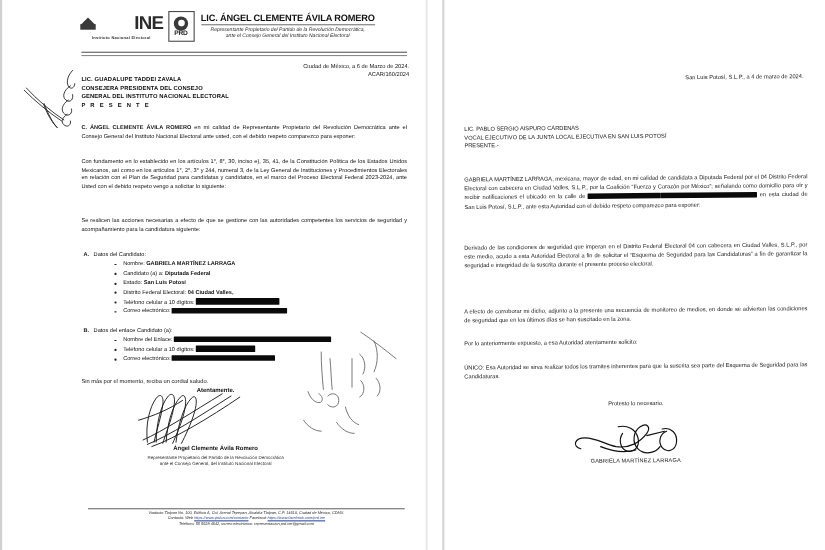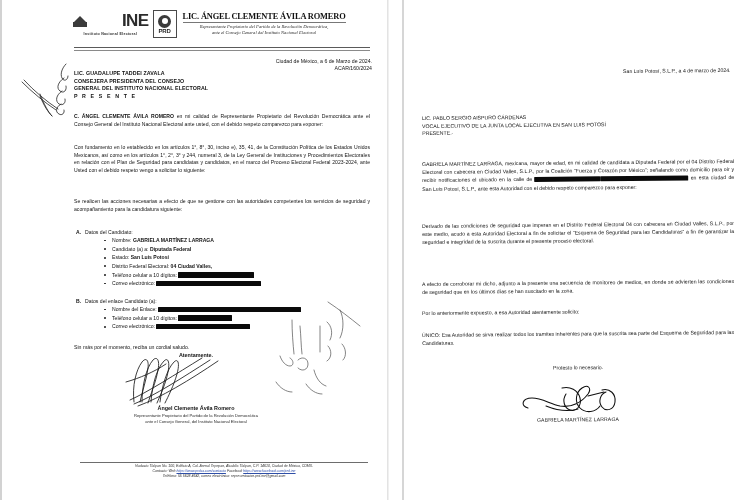--- a/index.html
+++ b/index.html
@@ -99,21 +99,21 @@
     margin-top:1px;
   }
   .prd-sun:before{
     content:"";position:absolute;left:3.5px;top:3.5px;
     width:6px;height:6px;border-radius:50%;background:#fff;
   }
   .prd-word{
     font-size:6px;font-weight:bold;color:#1d1d1d;
     letter-spacing:-.2px;line-height:7px;
   }
-  .lic-block{margin-left:6px;font-family:Liberation Serif, serif;}
+  .lic-block{margin-left:6px;}
   .lic-name{
     font-size:8.4px;font-weight:bold;letter-spacing:-.15px;
     color:#111;line-height:9px;white-space:nowrap;
   }
   .lic-rule{height:1px;background:#777;margin:1px 0 1px 0;}
   .lic-role{
     font-size:4.6px;font-style:italic;color:#2a2a2a;
     line-height:6.2px;text-align:center;
   }
   .head-rule{

